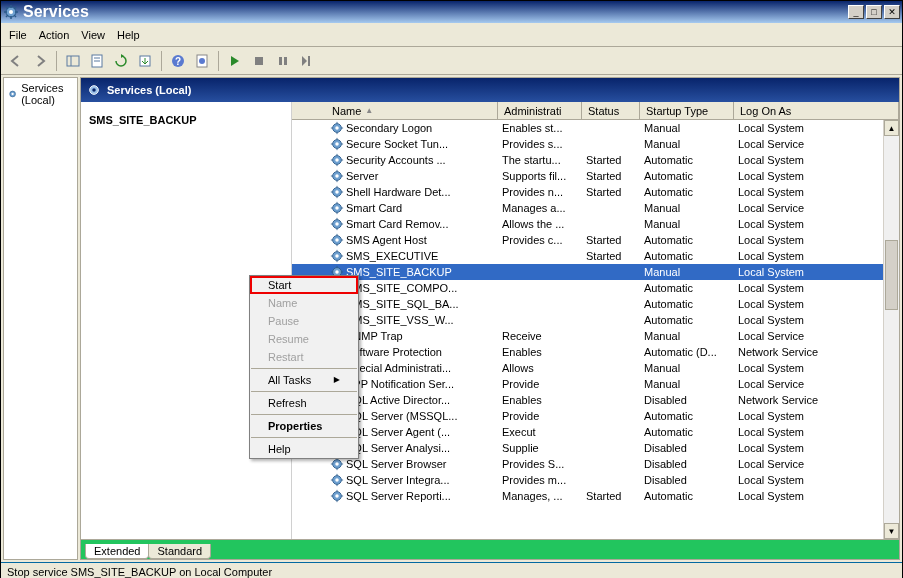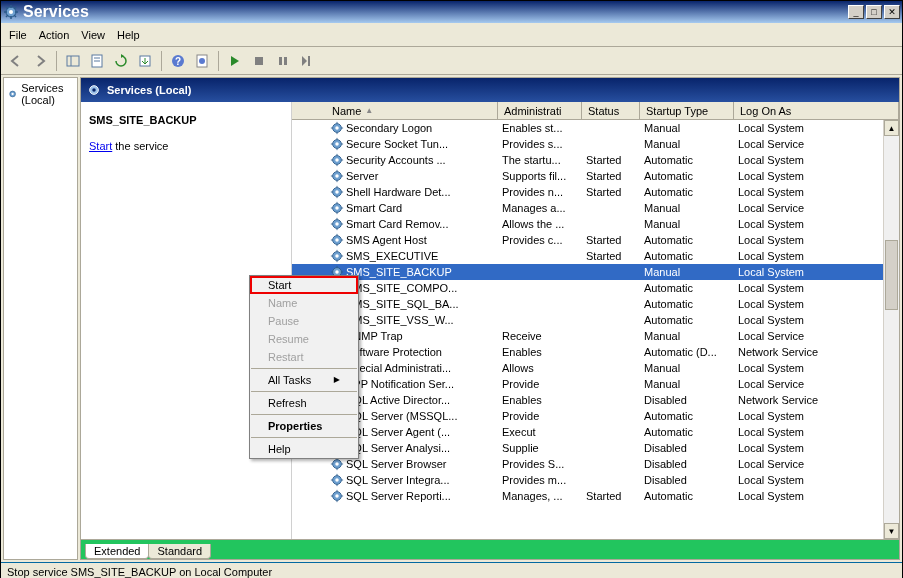--- a/index.html
+++ b/index.html
@@ -175,23 +175,20 @@
       <div class="pane-header">
         <svg class="gear-svg" viewBox="0 0 16 16">
             <circle cx="8" cy="8" r="5" fill="#9bc0e8" stroke="#fff"></circle>
             <circle cx="8" cy="8" r="2" fill="#08246b"></circle>
           </svg>
         <span>Services (Local)</span>
       </div>
       <div class="pane-body">
         <div class="detail-pane">
           <div class="svc-name">SMS_SITE_BACKUP</div>
-          <div class="svc-action">
-            <a href="#">Start</a><span> the service</span>
-          </div>
         </div>
         <div class="list-pane">
           <div class="list-header">
             <div class="col col-name">
                 <span>Name</span>
                 <span class="arrow">▲</span>
               </div>
             <div class="col col-desc">Administrati</div>
             <div class="col col-status">Status</div>
             <div class="col col-startup">Startup Type</div>

